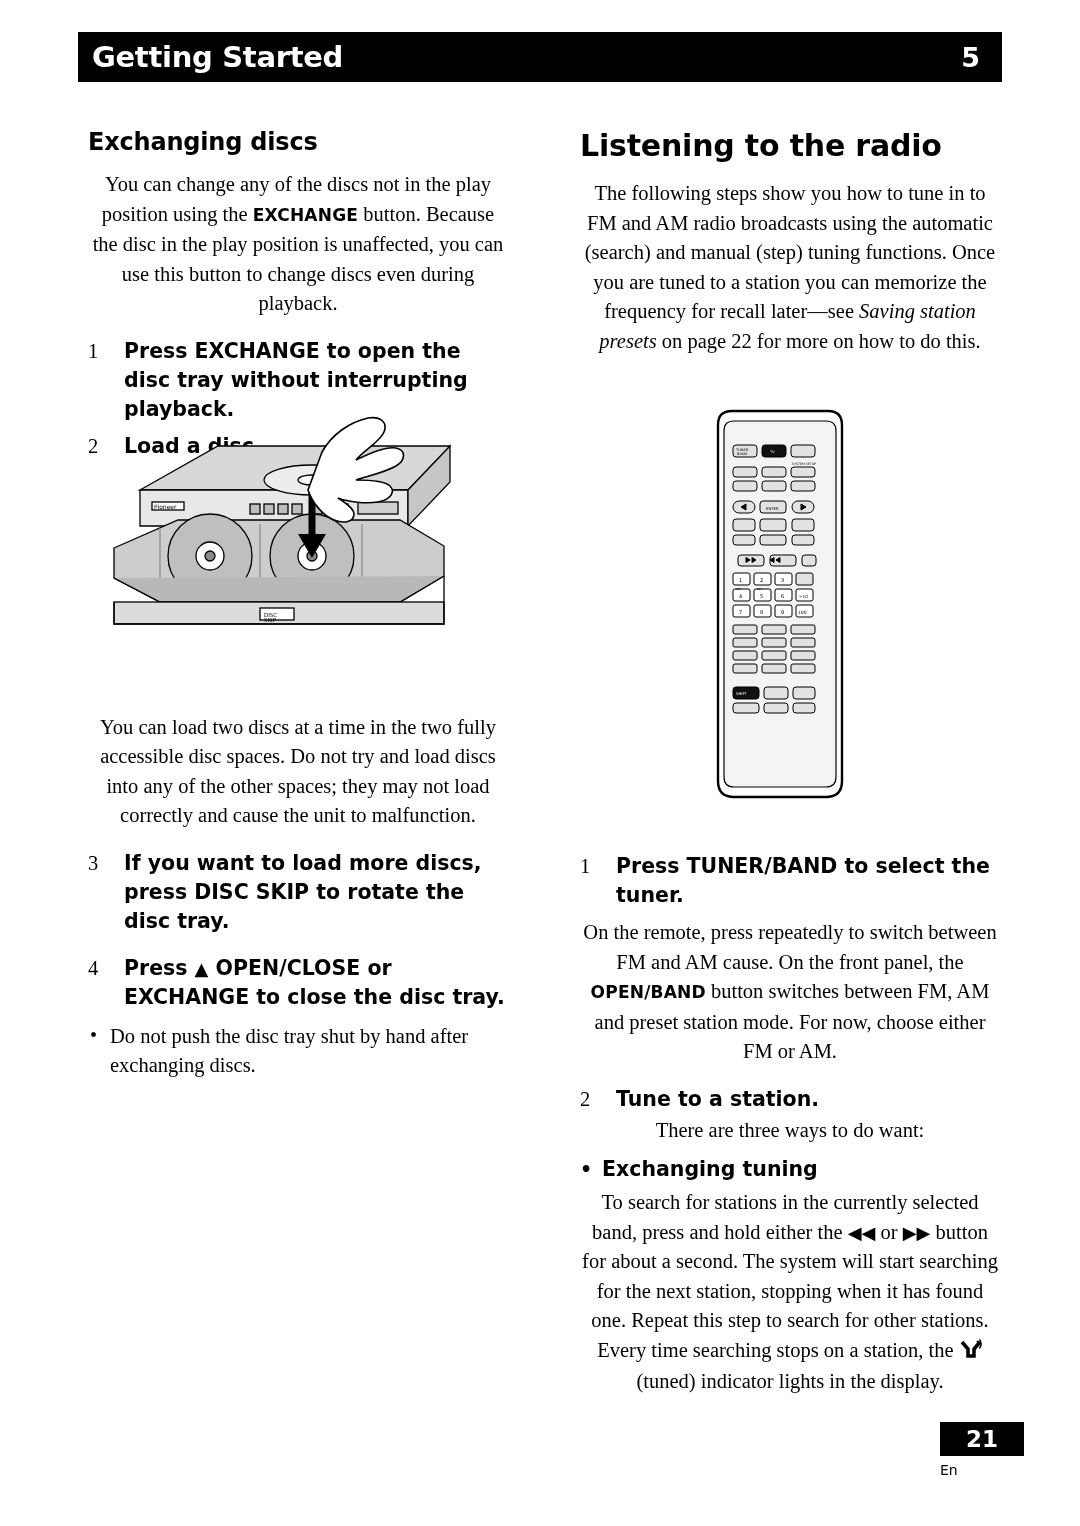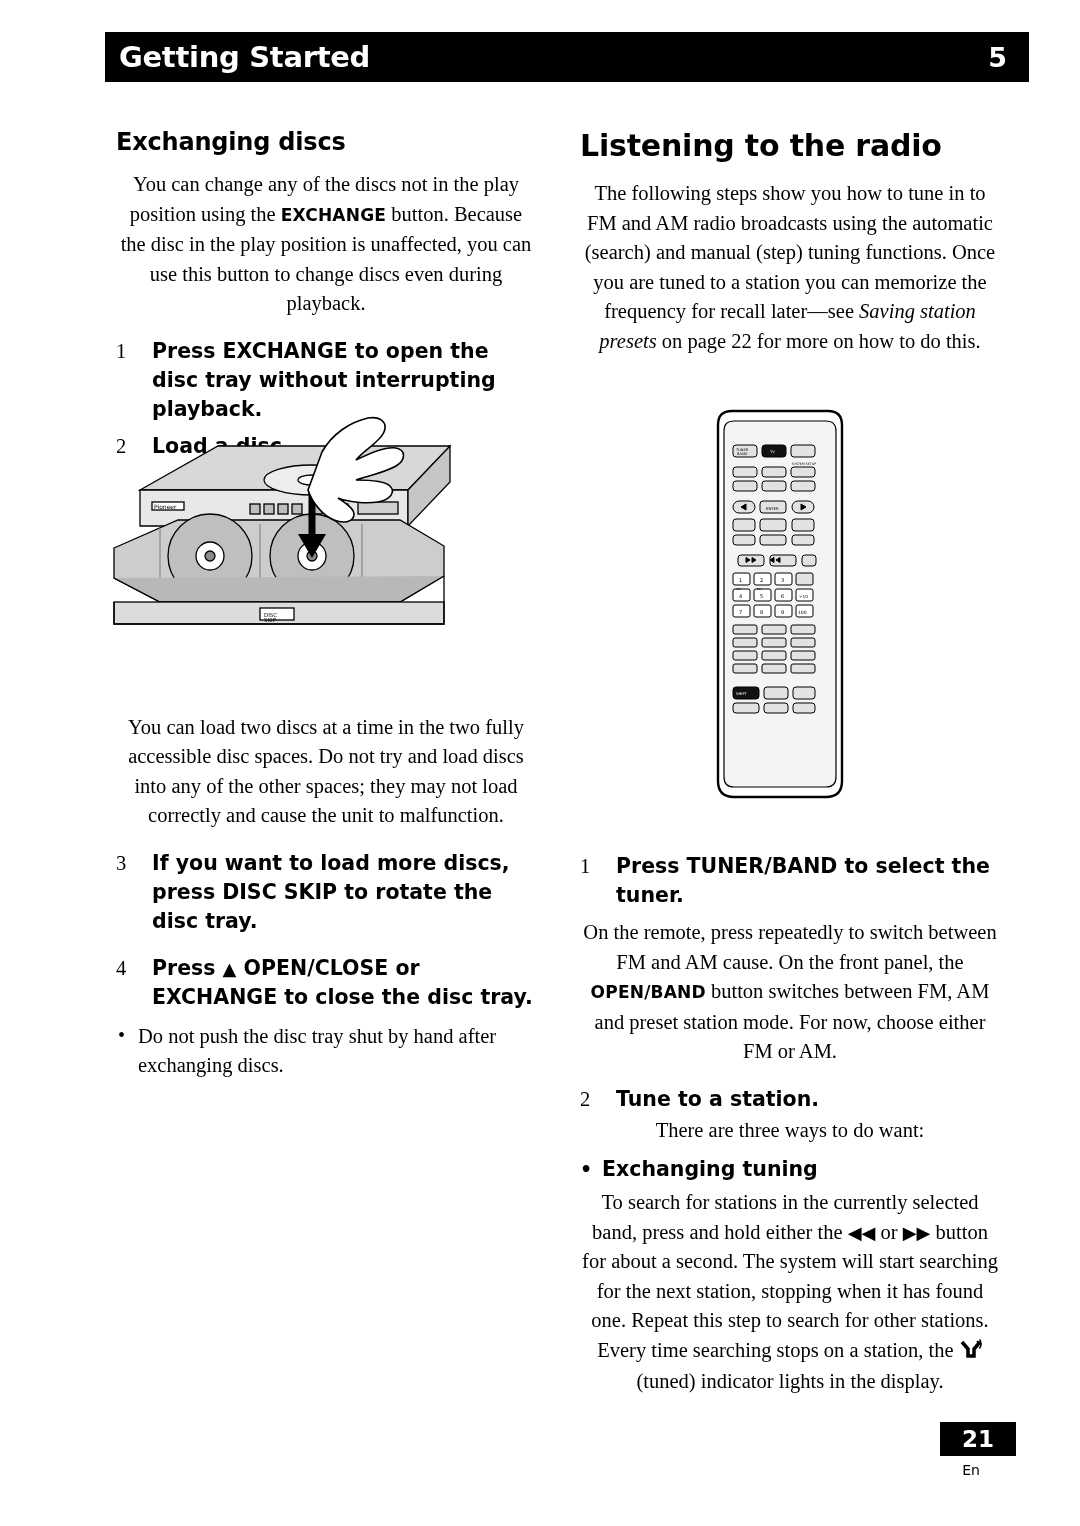--- a/index.html
+++ b/index.html
@@ -18,21 +18,20 @@
 
   
   .header {
     position: absolute;
     left: 78px;
     top: 32px;
     width: 924px;
     height: 50px;
     background: #000;
     color: #fff;
-    margin-left: 27px;
   }
   .header-title {
     position: absolute;
     left: 14px;
     top: 50%;
     transform: translateY(-50%);
     font-family: "DejaVu Sans", sans-serif;
     font-weight: bold;
     font-size: 29px;
     letter-spacing: -0.3px;
@@ -46,21 +45,21 @@
     font-weight: bold;
     font-size: 27px;
   }
 
   
   .col {
     position: absolute;
     top: 128px;
     width: 420px;
   }
-  .col-left  { left: 116px;  }
+  .col-left  { left: 88px;  }
   .col-right { left: 580px;  }
 
   h2.section {
     font-family: "DejaVu Sans", sans-serif;
     font-weight: bold;
     font-size: 24px;
     margin: 0 0 14px 0;
     letter-spacing: -0.2px;
   }
   h2.section.big {
@@ -133,37 +132,37 @@
     left: 0px;
     top: 0px;
     font-size: 19px;
   }
 
   
   .footer-box {
     position: absolute;
     left: 940px;
     top: 1422px;
-    width: 76px;
+    width: 84px;
     height: 34px;
     background: #000;
     color: #fff;
     font-family: "DejaVu Sans", sans-serif;
     font-weight: bold;
     font-size: 23px;
     display: flex;
     align-items: center;
     justify-content: center;
   }
   .footer-en {
     position: absolute;
     left: 940px;
     top: 1462px;
     width: 62px;
-    text-align: center;
+    text-align: left;
     font-family: "DejaVu Sans", sans-serif;
     font-size: 14px;
   }
 
   
   .fig-player {
     position: absolute;
     left: 100px;
     top: 416px;
     width: 420px;

